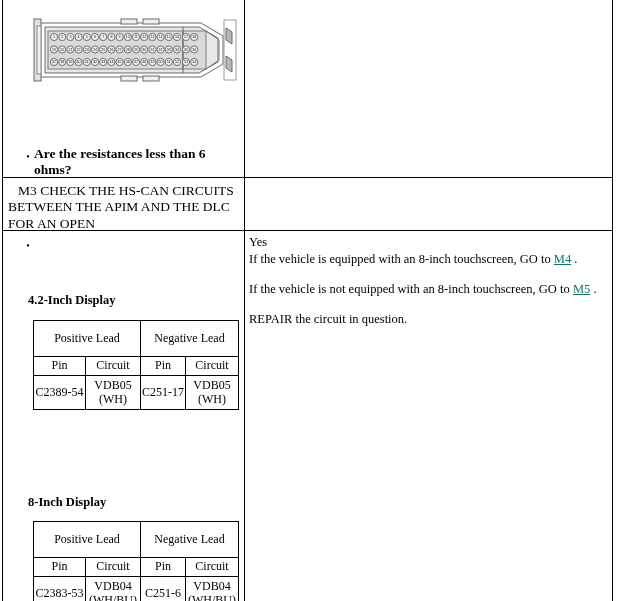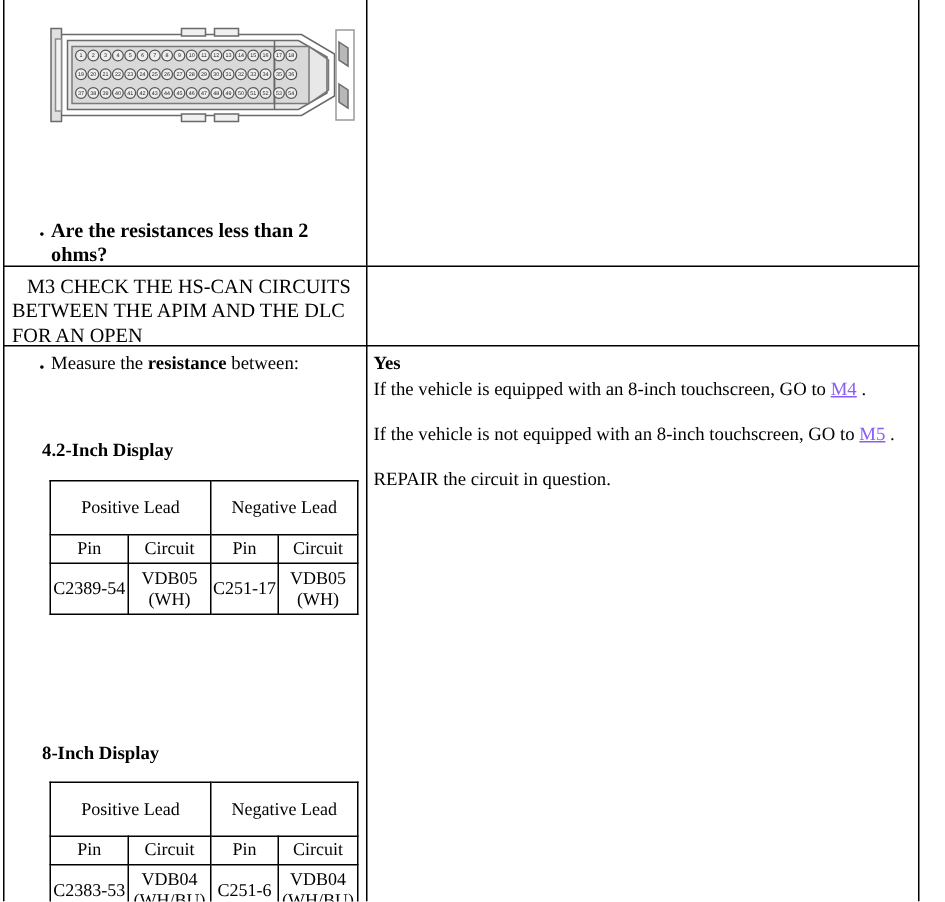--- a/index.html
+++ b/index.html
@@ -152,29 +152,29 @@
   
   #answer-block {
     position: absolute;
     left: 249px;
     top: 234px;
     width: 356px;
     font-size: 12.5px;
     line-height: 1.35;
   }
   #answer-block .ans-label {
-    font-weight: bold;
+    font-weight: normal;
     display: block;
   }
   #answer-block p {
     margin: 0 0 0 0;
   }
   #answer-block .spacer { height: 13px; }
   .lnk {
-    color: #8b5cf6;
+    color: #0f766e;
   }
 </style>
 </head>
 <body>
 
 <div class="page">
 
   <div class="frame"></div>
 
   <div class="row-sep" style="top:177px;"></div>
@@ -325,32 +325,31 @@
         <text x="135.8" y="49.3">51</text>
           <text x="144" y="49.3">52</text>
         <text x="153" y="49.3">53</text>
           <text x="161.2" y="49.3">54</text>
       </g>
     </svg>
   </div>
 
   <div class="bullet-line" id="question-bullet">
     <span class="bullet-dot"></span>
-    <span class="bullet-text">Are the resistances less than 2 ohms?</span>
+    <span class="bullet-text">Are the resistances less than 6 ohms?</span>
   </div>
 
   <div id="m3-header">
     <span class="ind" style="padding-left:10px;">M3 CHECK THE HS-CAN CIRCUITS</span>
     <span class="ind">BETWEEN THE APIM AND THE DLC</span>
     <span class="ind">FOR AN OPEN</span>
   </div>
 
   <div class="bullet-line" id="measure-bullet">
     <span class="bullet-dot"></span>
-    <span class="bullet-text"><span>Measure the </span><span class="b-bold">resistance</span><span> between:</span></span>
   </div>
 
   <div class="sub-caption" id="cap-42">4.2-Inch Display</div>
 
   <table class="dtable" id="table-42">
     <colgroup>
       <col class="colA">
         <col class="colB">
         <col class="colC">
         <col class="colD">

